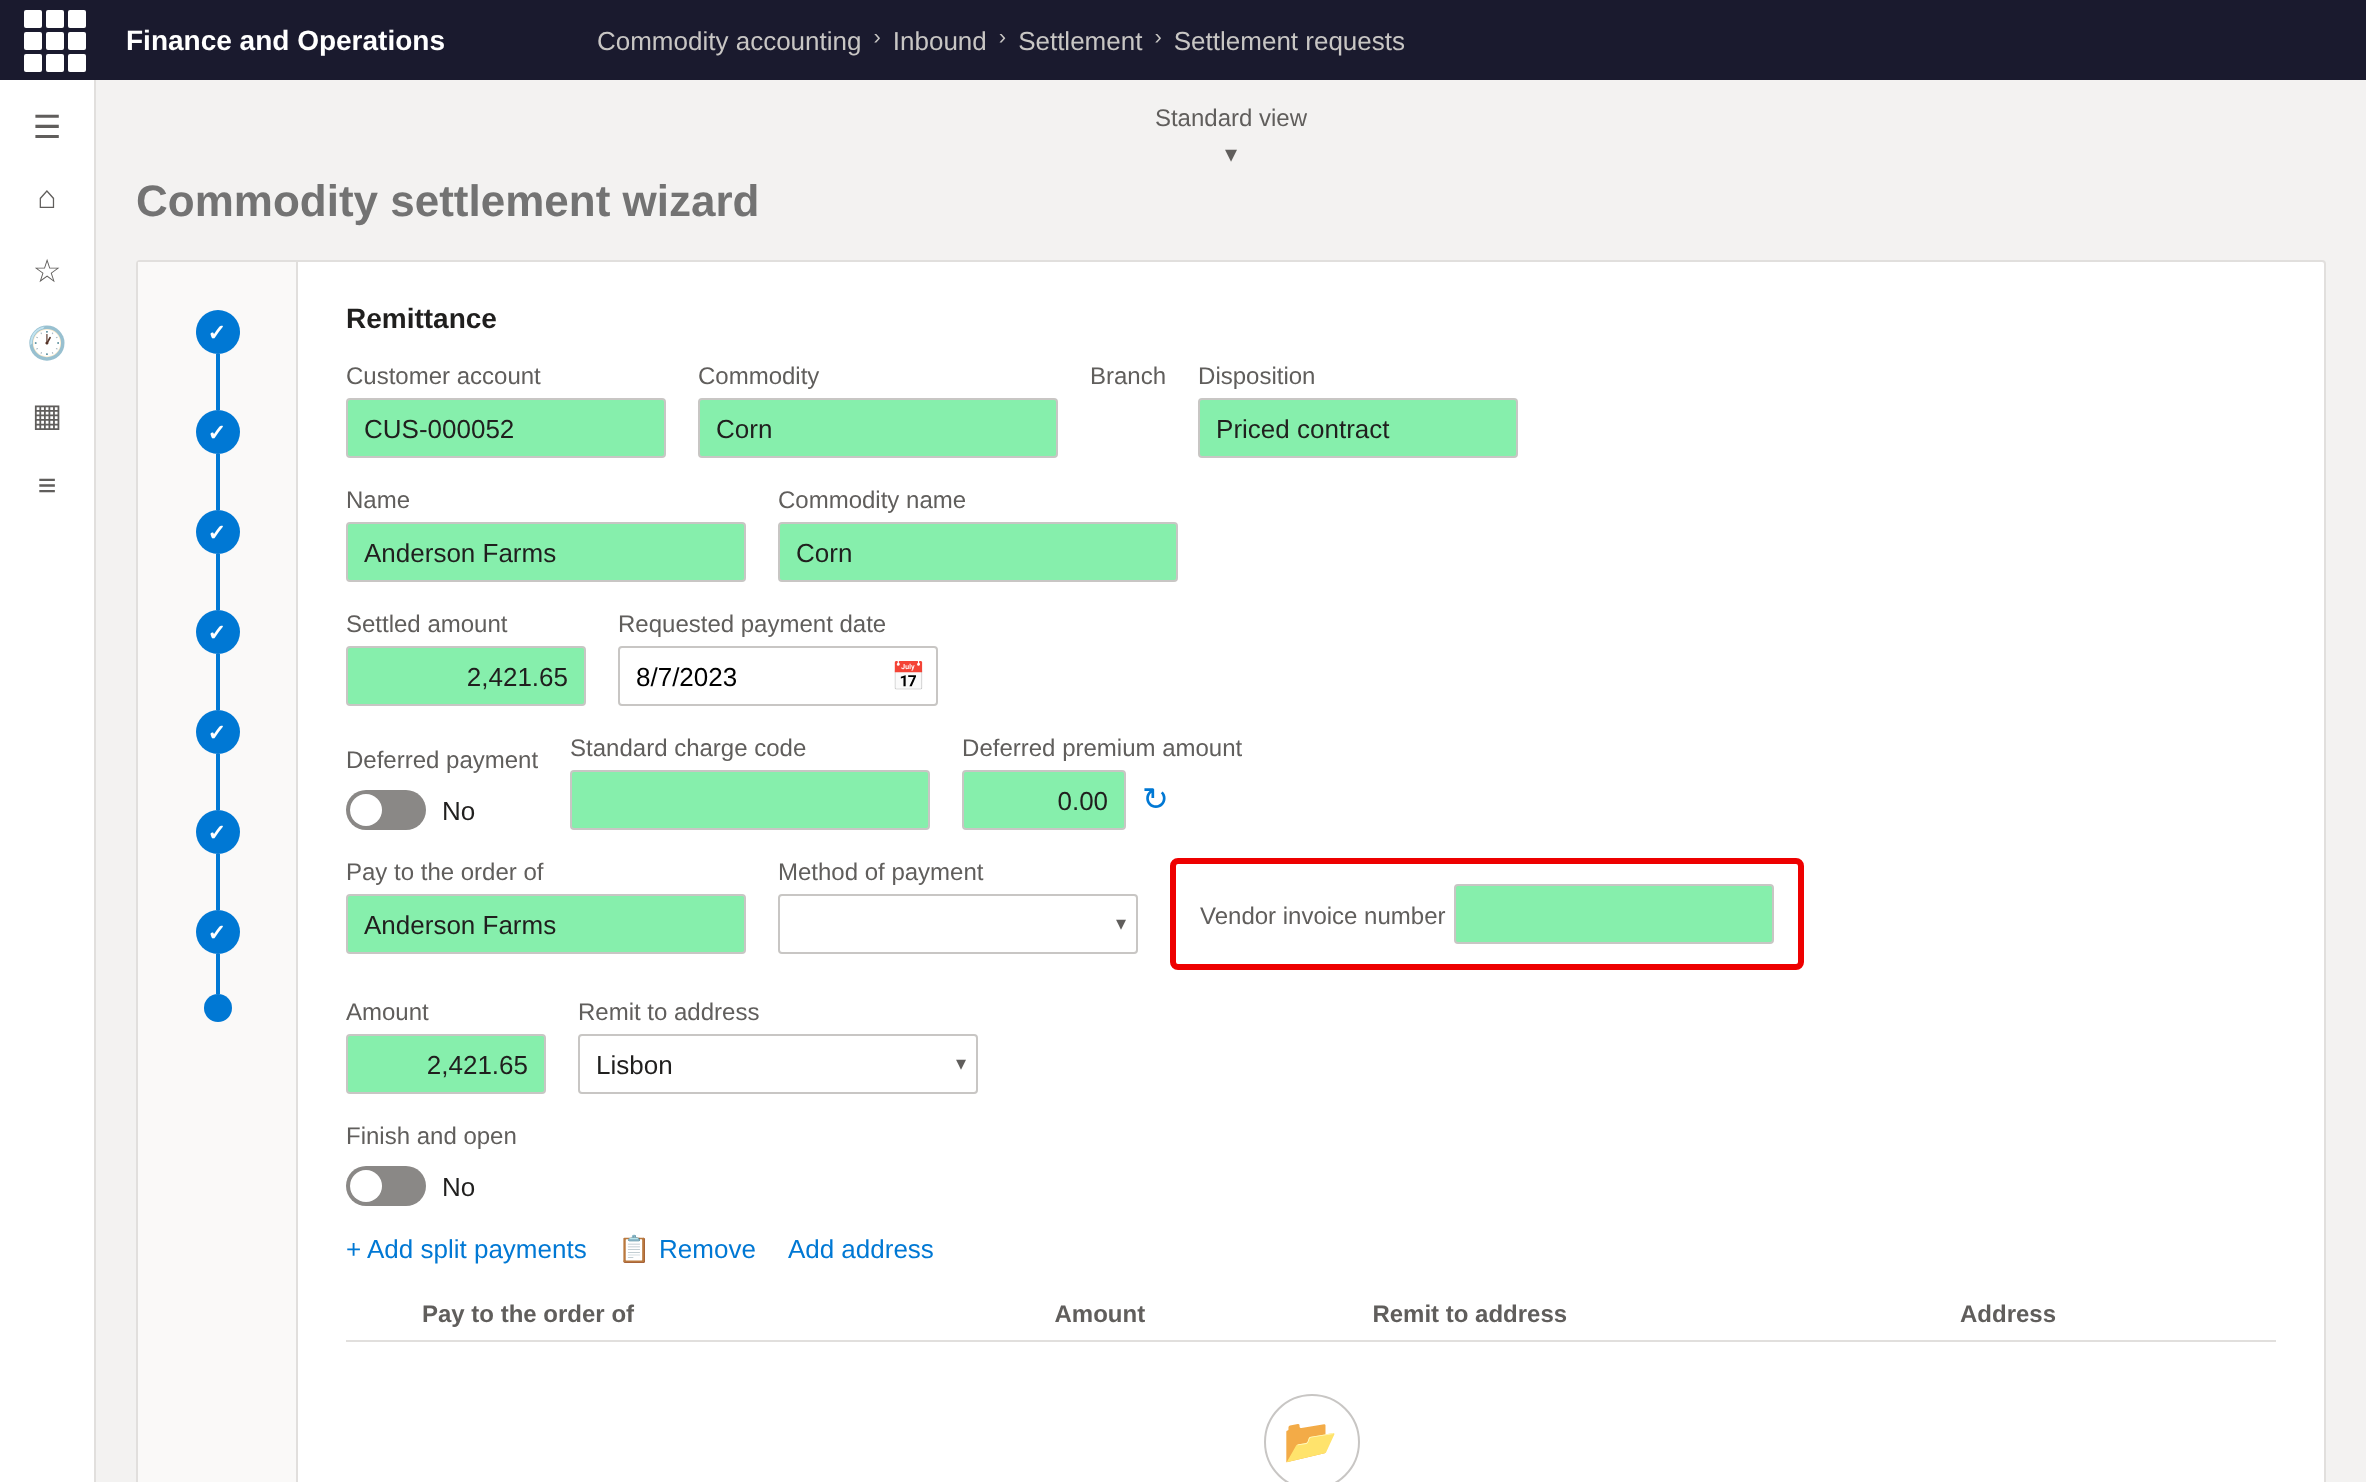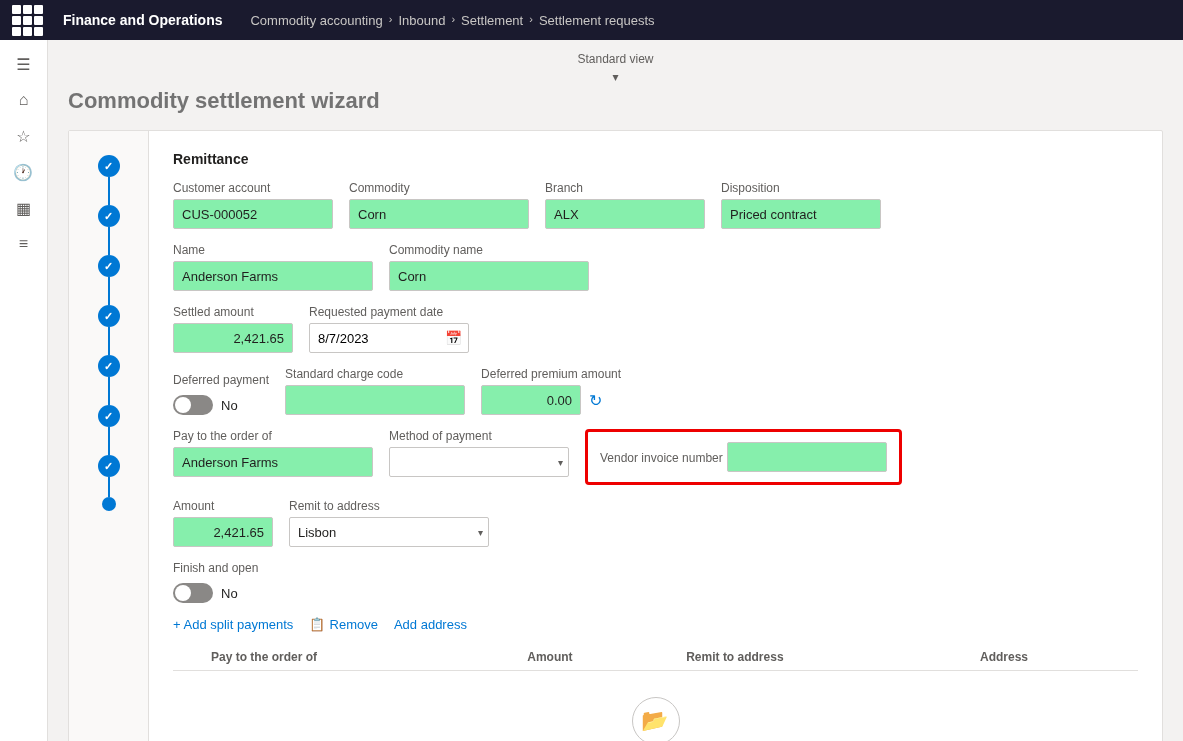--- a/index.html
+++ b/index.html
@@ -31,20 +31,21 @@
       font-size: 14px;
       font-weight: 600;
       margin-right: 16px;
     }
     .breadcrumb {
       display: flex;
       align-items: flex-start;
       gap: 6px;
       color: #c8c6c4;
       font-size: 13px;
+      margin-left: 48px;
     }
     .breadcrumb-item { color: #c8c6c4; }
     .breadcrumb-sep { color: #c8c6c4; font-size: 11px; }
 
     
     .layout {
       display: flex;
       height: calc(741px - 40px);
     }
     .sidebar {
@@ -423,21 +424,20 @@
           <div class="form-group">
             <label class="form-label">Customer account</label>
             <input class="form-input" type="text" style="width: 160px;" value="CUS-000052">
           </div>
           <div class="form-group">
             <label class="form-label">Commodity</label>
             <input class="form-input" type="text" style="width: 180px;" value="Corn">
           </div>
           <div class="form-group">
             <label class="form-label">Branch</label>
-            <input class="form-input" type="text" style="width: 160px;" value="ALX">
           </div>
           <div class="form-group">
             <label class="form-label">Disposition</label>
             <input class="form-input" type="text" style="width: 160px;" value="Priced contract">
           </div>
         </div>
 
         <div class="form-row">
           <div class="form-group">
             <label class="form-label">Name</label>
@@ -471,21 +471,21 @@
               <span class="toggle-label">No</span>
             </div>
           </div>
           <div class="form-group">
             <label class="form-label">Standard charge code</label>
             <input class="form-input" type="text" style="width: 180px;" value="">
           </div>
           <div class="form-group">
             <label class="form-label">Deferred premium amount</label>
             <div class="deferred-premium-row">
-              <input class="form-input" type="text" style="width: 100px; text-align: right;" value="0.00">
+              <input class="form-input" type="text" style="width: 82px; text-align: right;" value="0.00">
               <span class="refresh-icon">↻</span>
             </div>
           </div>
         </div>
 
         <div class="form-row" style="align-items:flex-start;">
           <div class="form-group">
             <label class="form-label">Pay to the order of</label>
             <input class="form-input" type="text" style="width: 200px;" value="Anderson Farms">
           </div>

